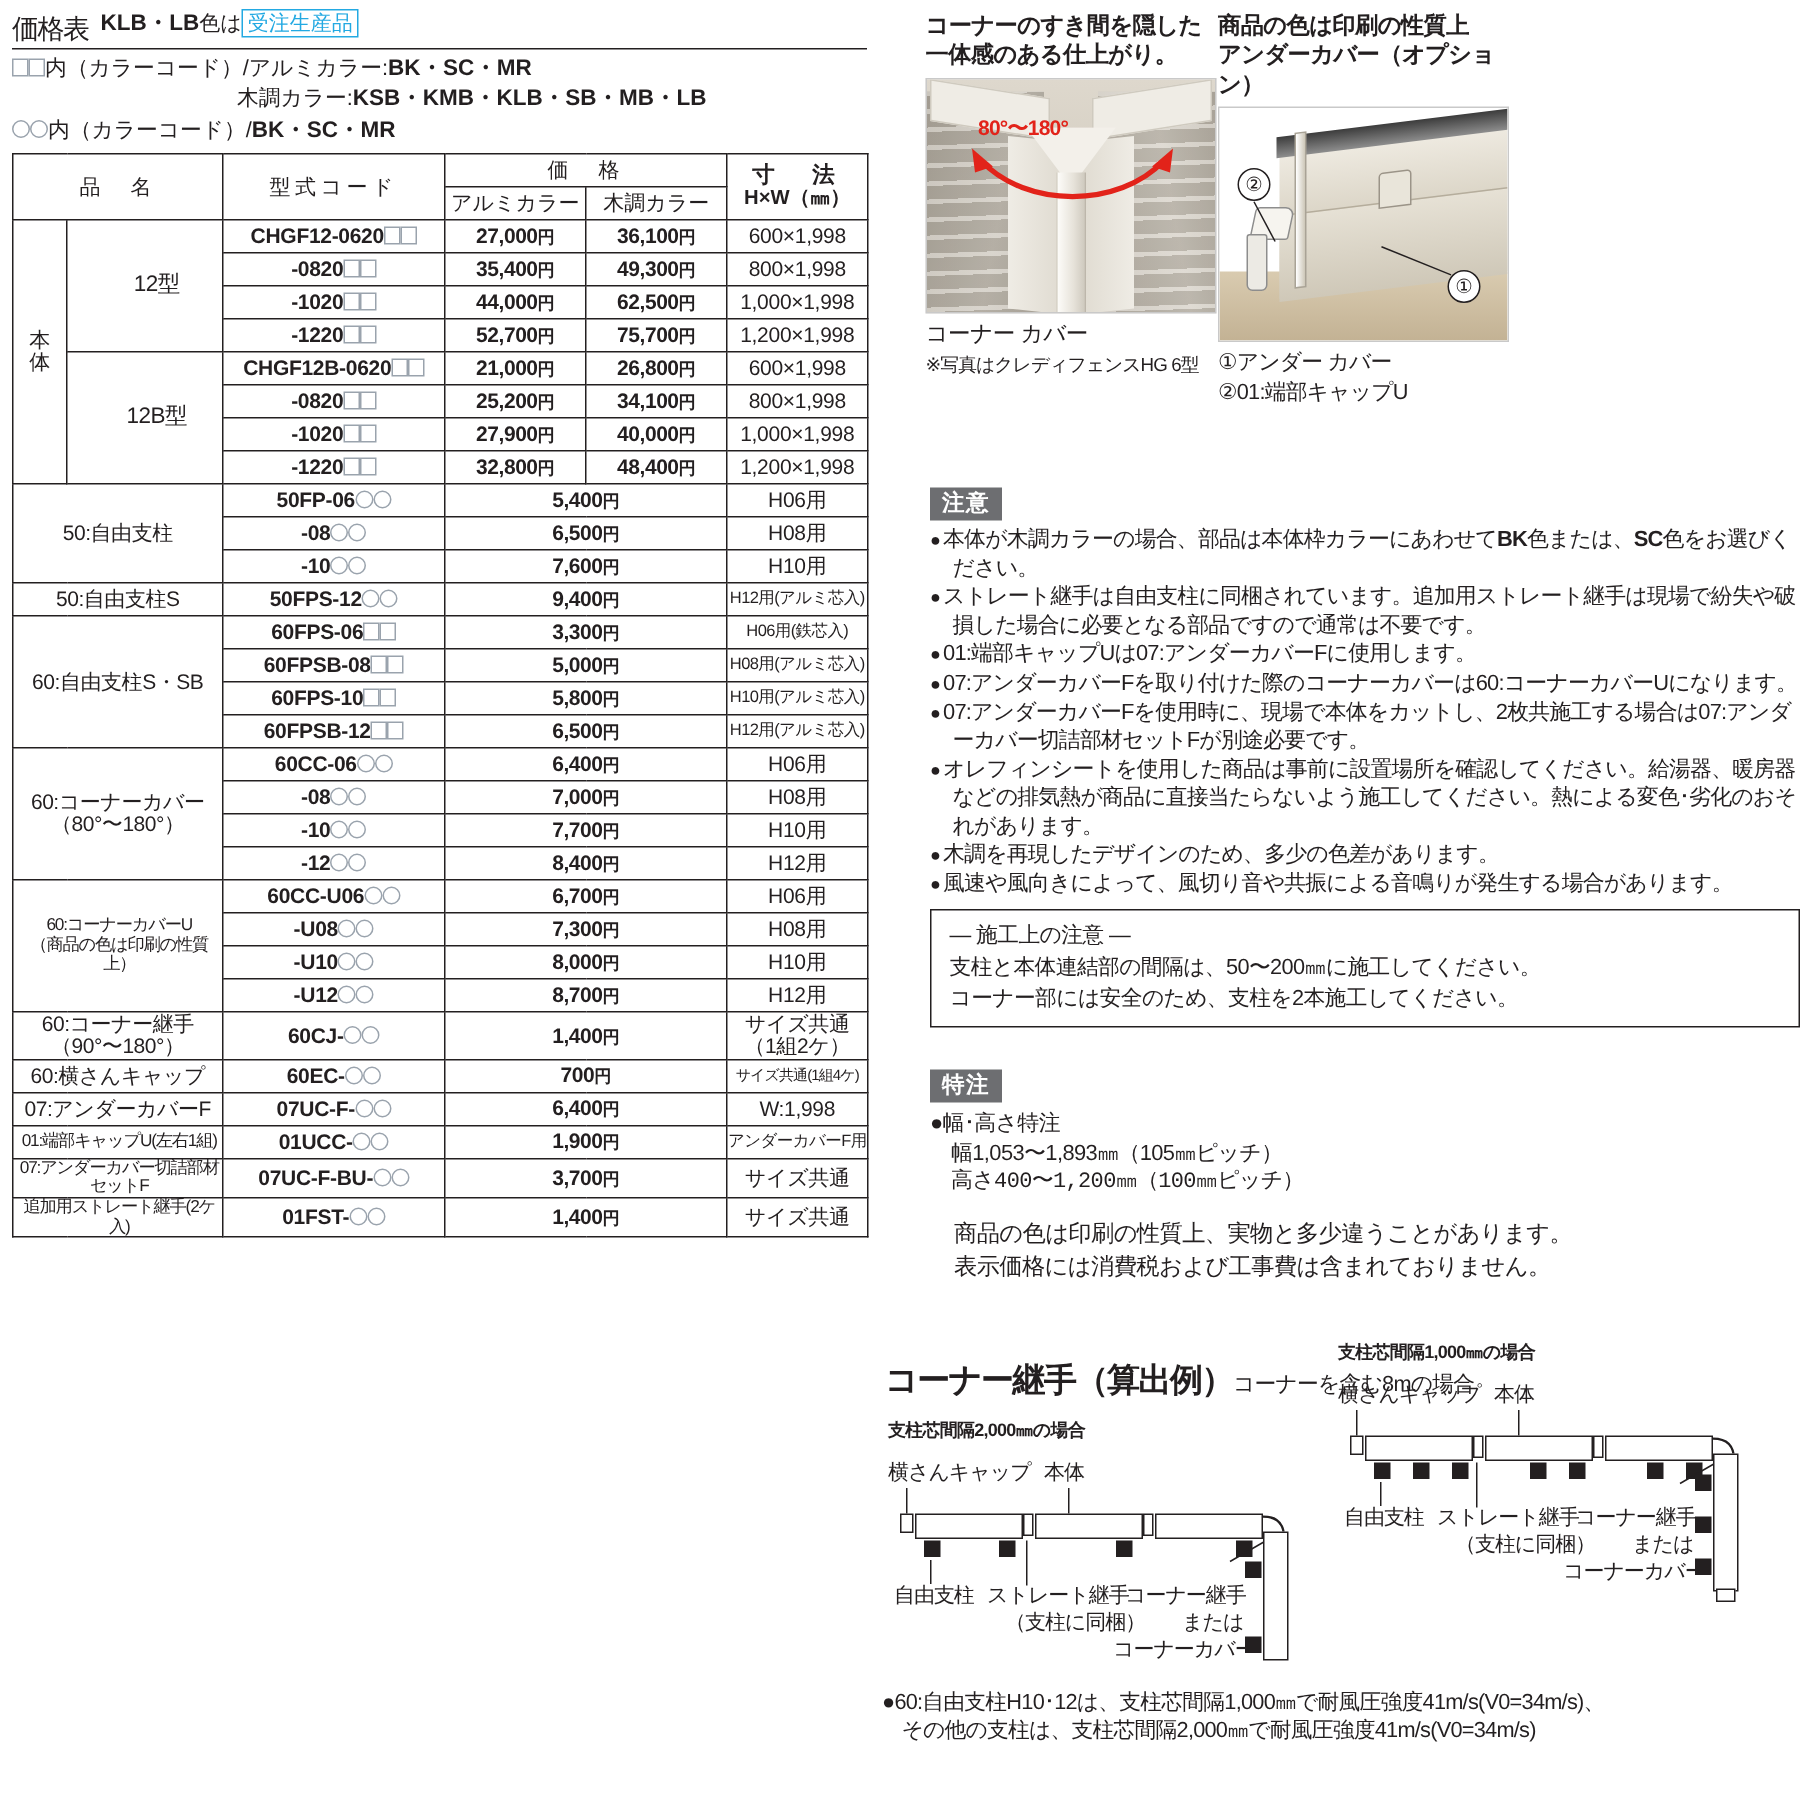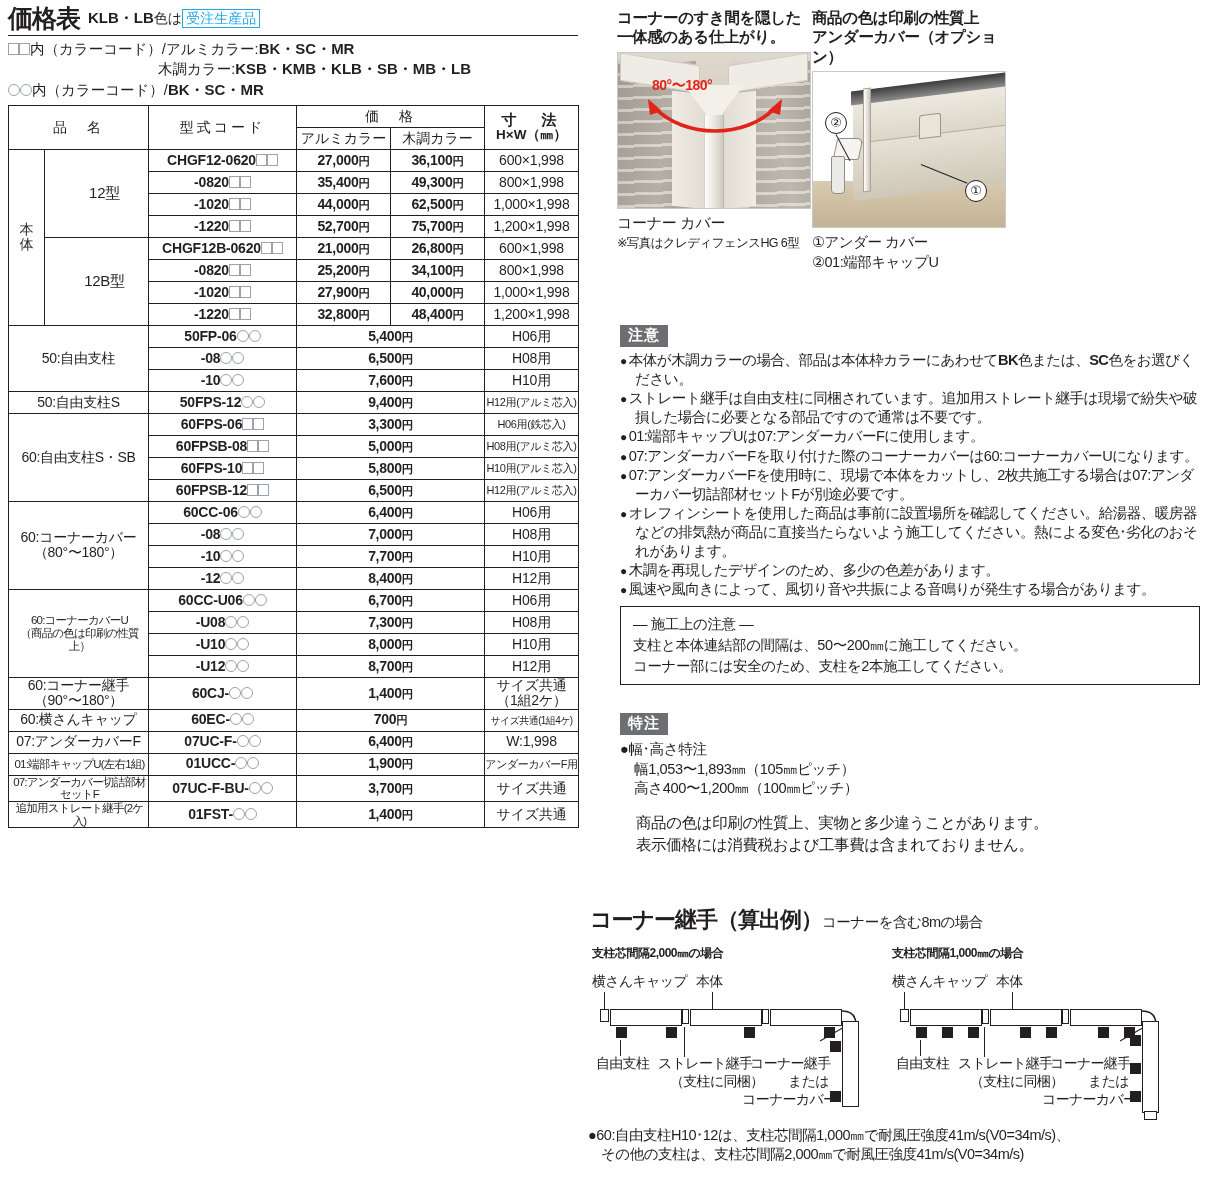--- a/index.html
+++ b/index.html
@@ -11,21 +11,21 @@
     color:#231f20;
     position:relative;
     overflow:hidden;
   }
   .page { position:relative; width:1205px; height:1202px; }
 
   
   .left-col { position:absolute; left:8px; top:6px; width:570px; }
 
   .title-row { display:flex; align-items:flex-end; gap:8px; }
-  .title-main { font-size:25px; font-weight:bold; letter-spacing:-1px; line-height:1; }
+  .title-main { font-size:18px; font-weight:normal; letter-spacing:-1px; line-height:1; }
   .title-sub { font-size:15px; font-weight:bold; padding-bottom:2px; }
   .title-sub .normal { font-weight:normal; font-size:14px; }
   .badge-order {
     display:inline-block;
     border:1px solid #23a9e2;
     color:#23a9e2;
     font-size:14px;
     font-weight:normal;
     padding:0 3px 1px 3px;
     line-height:1.15;
@@ -473,21 +473,21 @@
       <div>支柱と本体連結部の間隔は、50〜200㎜に施工してください。</div>
       <div>コーナー部には安全のため、支柱を2本施工してください。</div>
     </div>
   </div>
 
   <div style="position:absolute; left:620px; top:713px; width:580px;">
     <span class="sec-label">特注</span>
     <div style="margin-top:5px; font-size:14.6px; line-height:1.35; letter-spacing:-0.4px;">
       <div>●幅･高さ特注</div>
       <div style="padding-left:14px;">幅1,053〜1,893㎜（105㎜ピッチ）</div>
-      <div style="padding-left:14px;">高さ400〜1,200㎜（100㎜ピッチ）</div>
+      <div style="padding-left:14px;font-family:Liberation Mono, monospace;">高さ400〜1,200㎜（100㎜ピッチ）</div>
     </div>
   </div>
 
   <div class="plain-note" style="position:absolute; left:636px; top:812px; width:566px;">
     <div>商品の色は印刷の性質上、実物と多少違うことがあります。</div>
     <div>表示価格には消費税および工事費は含まれておりません。</div>
   </div>
 
   <div style="position:absolute; left:590px; top:905px; width:615px;">
     <div class="order-title">
@@ -527,21 +527,21 @@
     <div class="dg-hline" style="left:226px; top:88px; width:30px; transform:rotate(-30deg);"></div>
 
     <svg style="position:absolute; left:248px; top:60px;" width="22" height="22" viewBox="0 0 22 22">
       <path d="M2 6 Q 16 6 16 20" fill="none" stroke="#231f20" stroke-width="1.5"></path>
     </svg>
     <div class="dg-rail" style="left:250px; top:76px; width:17px; height:86px;"></div>
     <div class="dg-post" style="left:238px; top:96px;"></div>
     <div class="dg-post" style="left:238px; top:146px;"></div>
   </div>
 
-  <div style="position:absolute; left:892px; top:945px; width:305px; height:175px;">
+  <div style="position:absolute; left:892px; top:893px; width:305px; height:175px;">
     <div class="diagram-title">支柱芯間隔1,000㎜の場合</div>
 
     <div class="dg-label" style="left:0px; top:28px;">横さんキャップ</div>
     <div class="dg-label" style="left:104px; top:28px;">本体</div>
     <div class="dg-vline" style="left:12px; top:47px; height:18px;"></div>
     <div class="dg-vline" style="left:120px; top:47px; height:18px;"></div>
 
     <div class="dg-cap" style="left:8px; top:64px;"></div>
     <div class="dg-rail" style="left:18px; top:64px; width:72px;"></div>
     <div class="dg-join" style="left:90px; top:64px;"></div>

